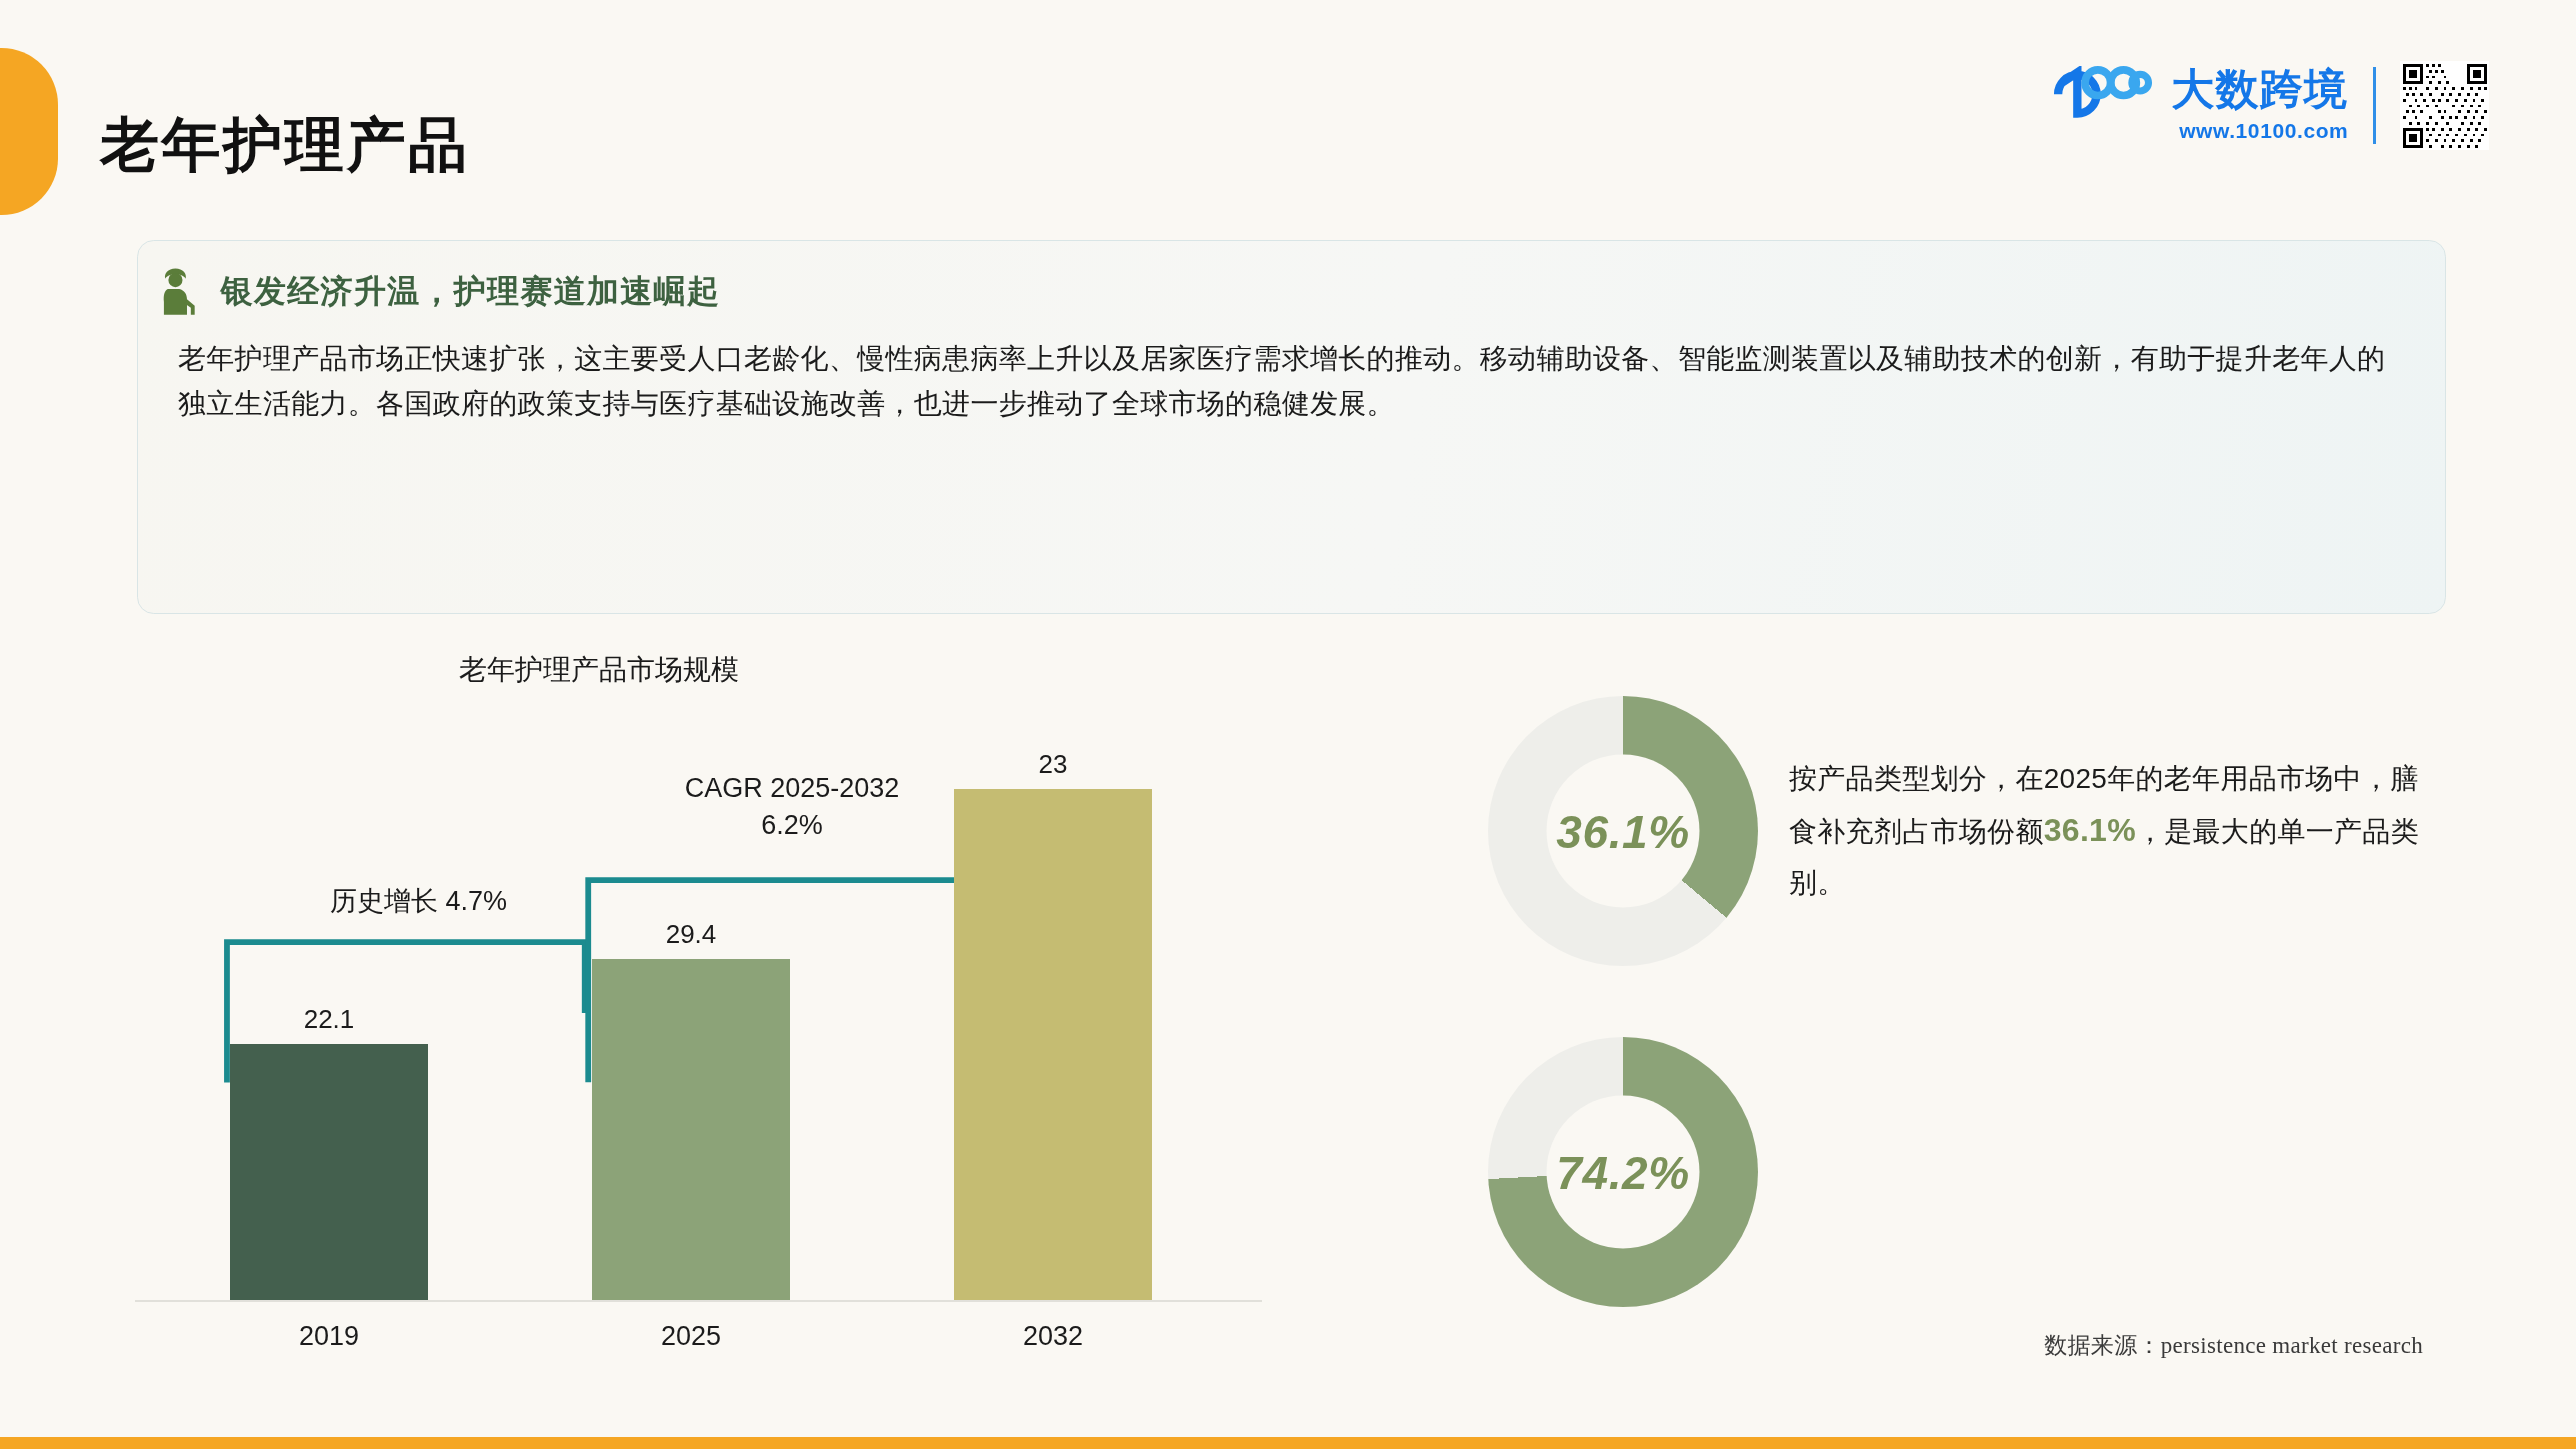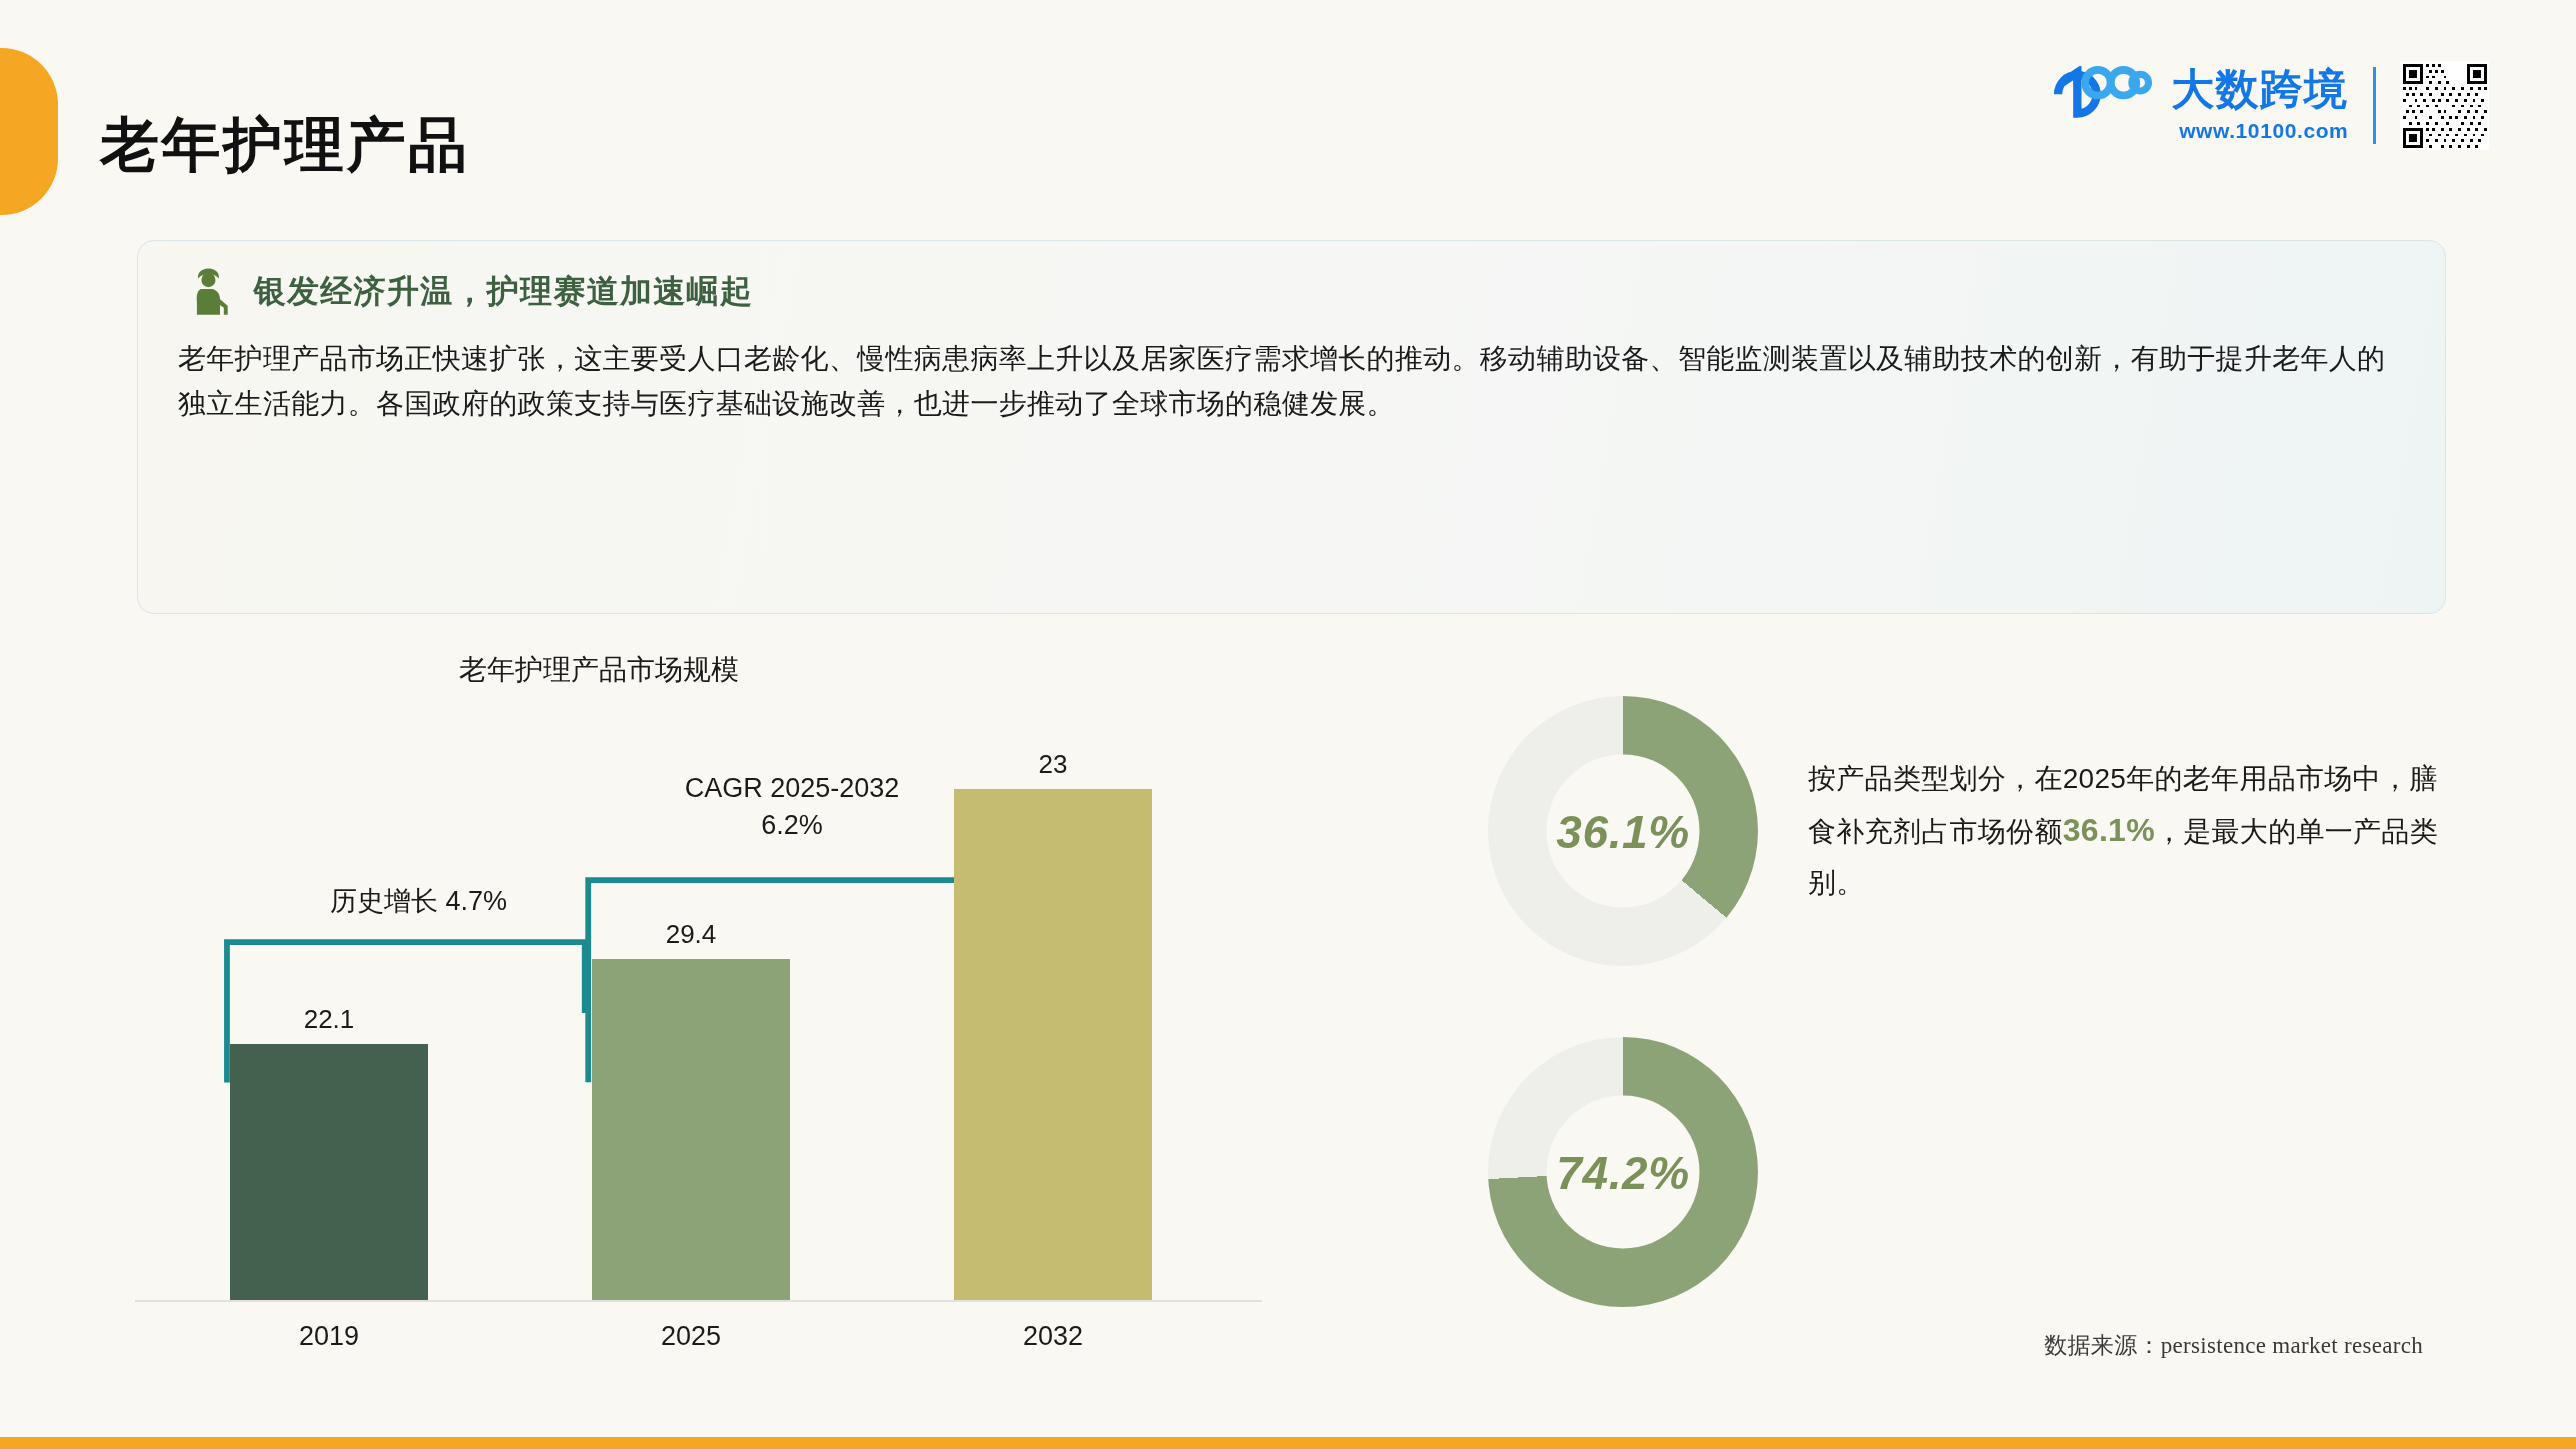--- a/index.html
+++ b/index.html
@@ -31,21 +31,21 @@
   #brand-name{font-size:43px;font-weight:bold;color:#1477e8;letter-spacing:1.3px;line-height:1;}
   #brand-url{font-size:21px;font-weight:bold;color:#1477e8;letter-spacing:0.6px;margin-top:8px;align-self:flex-end;}
   #brand-divider{width:2.6px;height:77px;background:#2f8fe8;}
   #qr-code{width:89px;height:89px;background:#fff;padding:2.6px;box-sizing:border-box;}
   
   #callout-card{
     position:absolute;left:137px;top:240px;width:2309px;height:374px;
     background:linear-gradient(100deg,#f7f6f1 0%,#f6f7f5 55%,#eef4f4 100%);
     border:1.9px solid #d9e5e6;border-radius:16.7px;box-sizing:border-box;
   }
-  #callout-head{position:absolute;left:56px;top:24.5px;display:flex;align-items:center;gap:16.7px;}
+  #callout-head{position:absolute;left:23px;top:24.5px;display:flex;align-items:center;gap:16.7px;}
   #callout-head-text{font-size:32px;font-weight:bold;color:#3d6140;letter-spacing:1.3px;}
   #callout-body{position:absolute;left:40px;top:95px;right:40px;}
   .para{
     font-size:28px;color:#1b1b1b;line-height:1.62;letter-spacing:0.3px;margin:0;
   }
   .para + .para{margin-top:7.7px;}
   
   #bar-chart{position:absolute;left:148px;top:650px;width:1166px;height:753px;}
   #chart-title{position:absolute;left:0;top:0;width:902px;text-align:center;font-size:28px;color:#1b1b1b;line-height:1.45;}
   #plot{position:absolute;left:0;top:161px;width:1166px;height:541px;}
@@ -58,21 +58,21 @@
   .bracket-label{position:absolute;text-align:center;font-size:27px;color:#1b1b1b;line-height:1.38;white-space:nowrap;}
   
   .donut-row{position:absolute;display:flex;align-items:center;}
   .donut{position:relative;width:270px;height:270px;border-radius:50%;flex:none;}
   .donut-hole{
     position:absolute;left:50%;top:50%;transform:translate(-50%,-50%);
     width:153px;height:153px;border-radius:50%;background:#faf8f3;
     display:flex;align-items:center;justify-content:center;
   }
   .donut-pct{font-size:46px;font-weight:bold;font-style:italic;color:#7b9159;letter-spacing:0.6px;}
-  .donut-text{font-size:28px;color:#1b1b1b;line-height:1.72;letter-spacing:0.3px;margin-left:50px;max-width:650px;}
+  .donut-text{font-size:28px;color:#1b1b1b;line-height:1.72;letter-spacing:0.3px;margin-left:31px;max-width:650px;}
   .hl{color:#7b9159;font-weight:bold;font-size:32px;}
   #source-note{
     position:absolute;right:153px;top:1330px;font-size:23px;color:#3a3a3a;letter-spacing:0.3px;
     font-family:"Liberation Serif","DejaVu Serif",serif;
   }
 </style>
 </head>
 <body>
 
 <div id="orange-blob"></div>

